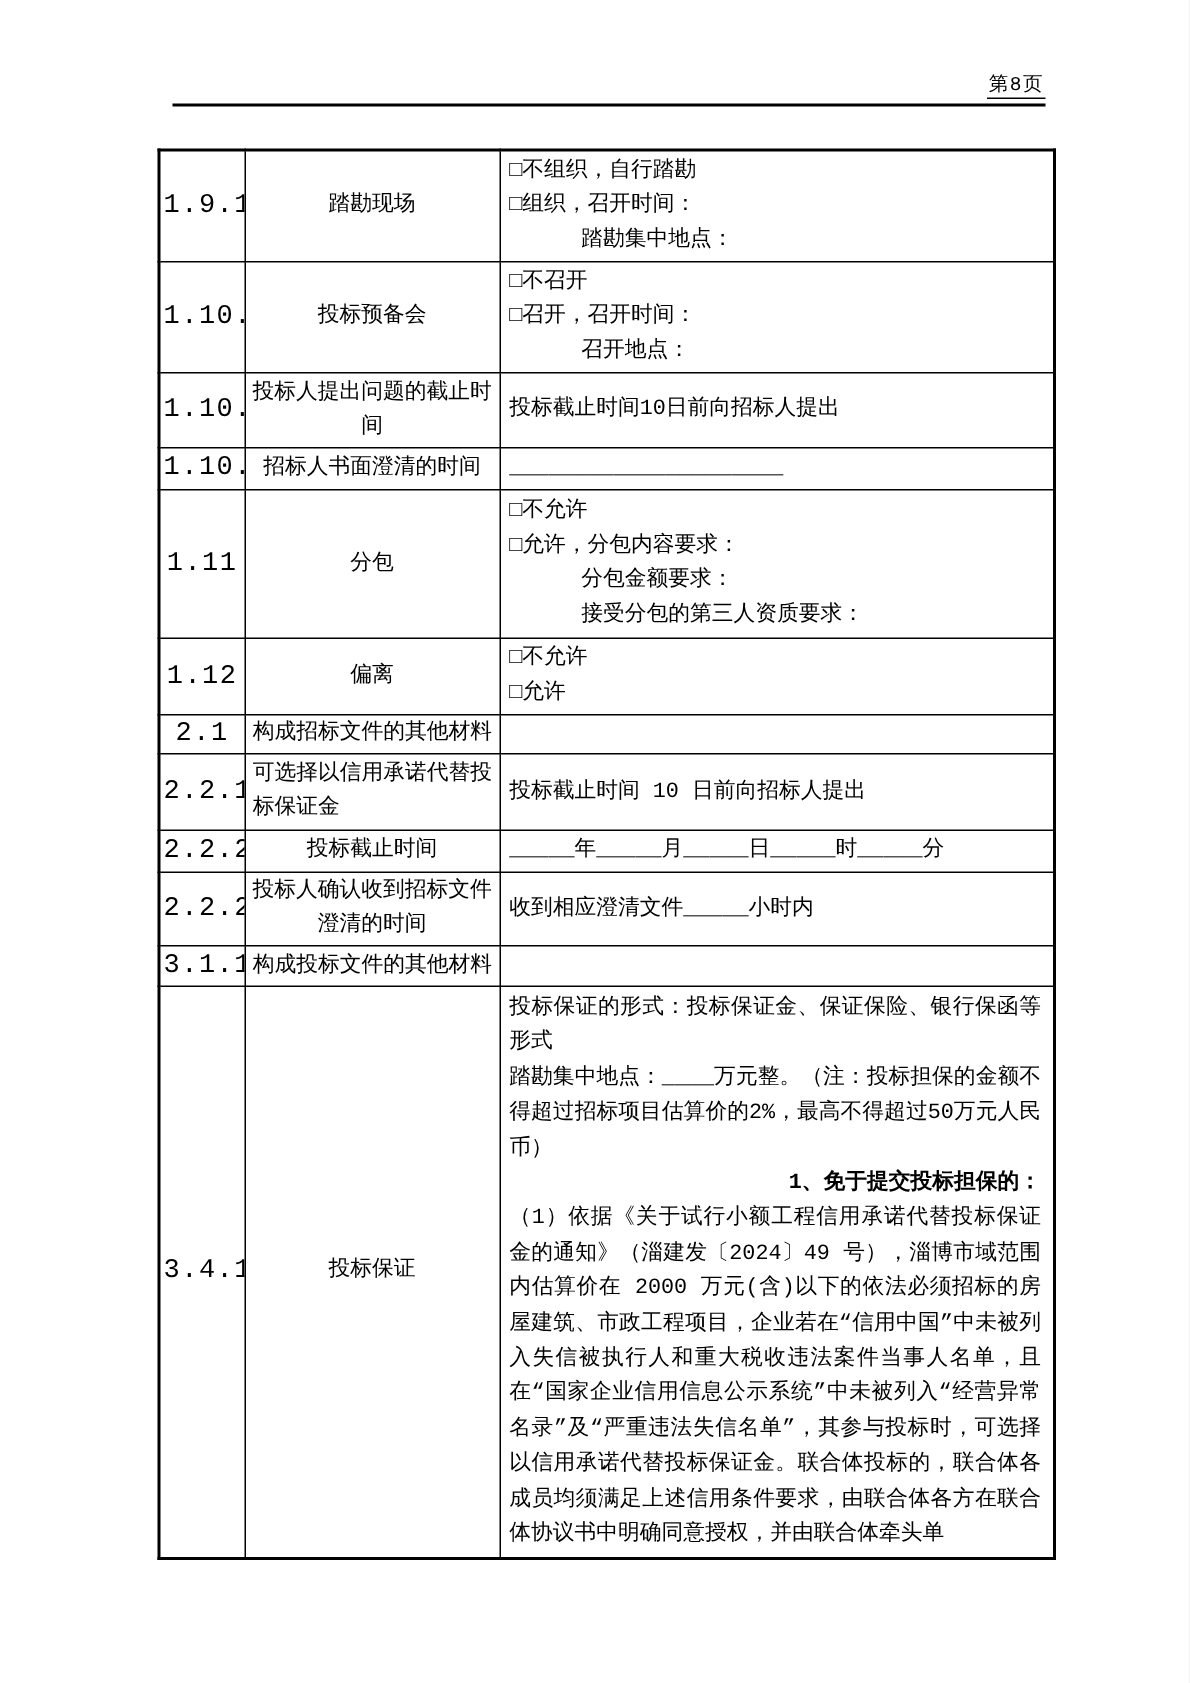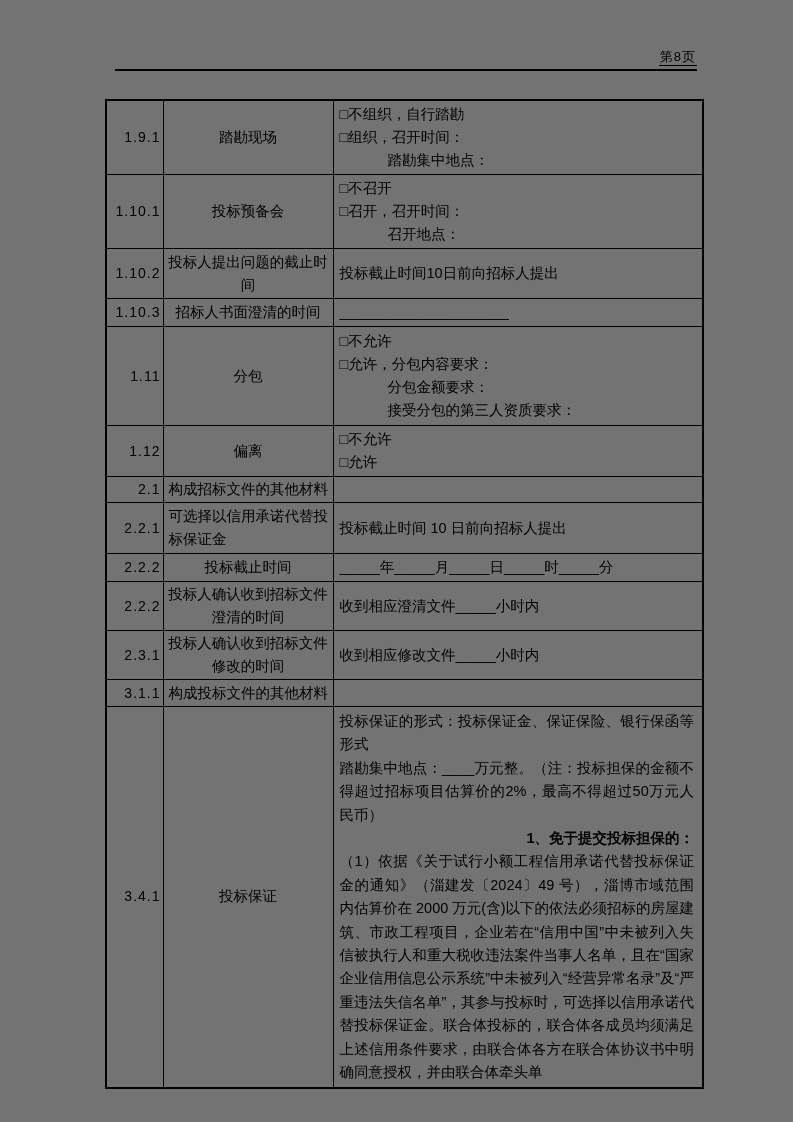--- a/index.html
+++ b/index.html
@@ -1,22 +1,22 @@
 <!DOCTYPE html>
 <html><head>
 <meta charset="utf-8">
 <style>
   * { margin: 0; padding: 0; box-sizing: border-box; }
   html, body { background: #e8e8e8; }
   .page {
     position: relative;
     width: 793px;
     height: 1122px;
-    background: #737373;
-    font-family: Liberation Sans, sans-serif;
+    background: #ffffff;
+    font-family: Liberation Mono, monospace;
     color: #000000;
     overflow: hidden;
   }
   .doc-header {
     position: absolute;
     left: 115px;
     top: 48px;
     width: 582px;
     border-bottom: 2px solid #000;
     padding-bottom: 3px;
@@ -44,22 +44,22 @@
   .cond-table col.col-value { width: 370px; }
   .cond-table td {
     border: 1px solid #000;
     font-size: 14.5px;
     line-height: 23px;
     vertical-align: middle;
     overflow: hidden;
     margin-top: 40px;
   }
   td.c-num {
-    text-align: right;
-    font-size: 14px;
+    text-align: center;
+    font-size: 18px;
     letter-spacing: 1px;
     padding: 1px 2px;
   }
   td.c-label {
     text-align: center;
     padding: 1px 3px;
   }
   td.c-label.left { text-align: left; padding-left: 5px; }
   td.c-value {
     text-align: left;
@@ -157,25 +157,20 @@
         <td class="c-label">投标截止时间</td>
         <td class="c-value">_____年_____月_____日_____时_____分</td>
       </tr>
 
       <tr style="height:47px">
         <td class="c-num">2.2.2</td>
         <td class="c-label">投标人确认收到招标文件澄清的时间</td>
         <td class="c-value">收到相应澄清文件_____小时内</td>
       </tr>
 
-      <tr style="height:47px">
-        <td class="c-num">2.3.1</td>
-        <td class="c-label">投标人确认收到招标文件修改的时间</td>
-        <td class="c-value">收到相应修改文件_____小时内</td>
-      </tr>
 
       <tr style="height:27px">
         <td class="c-num">3.1.1</td>
         <td class="c-label left">构成投标文件的其他材料</td>
         <td class="c-value"></td>
       </tr>
 
 
       <tr style="height:306px">
         <td class="c-num">3.4.1</td>

